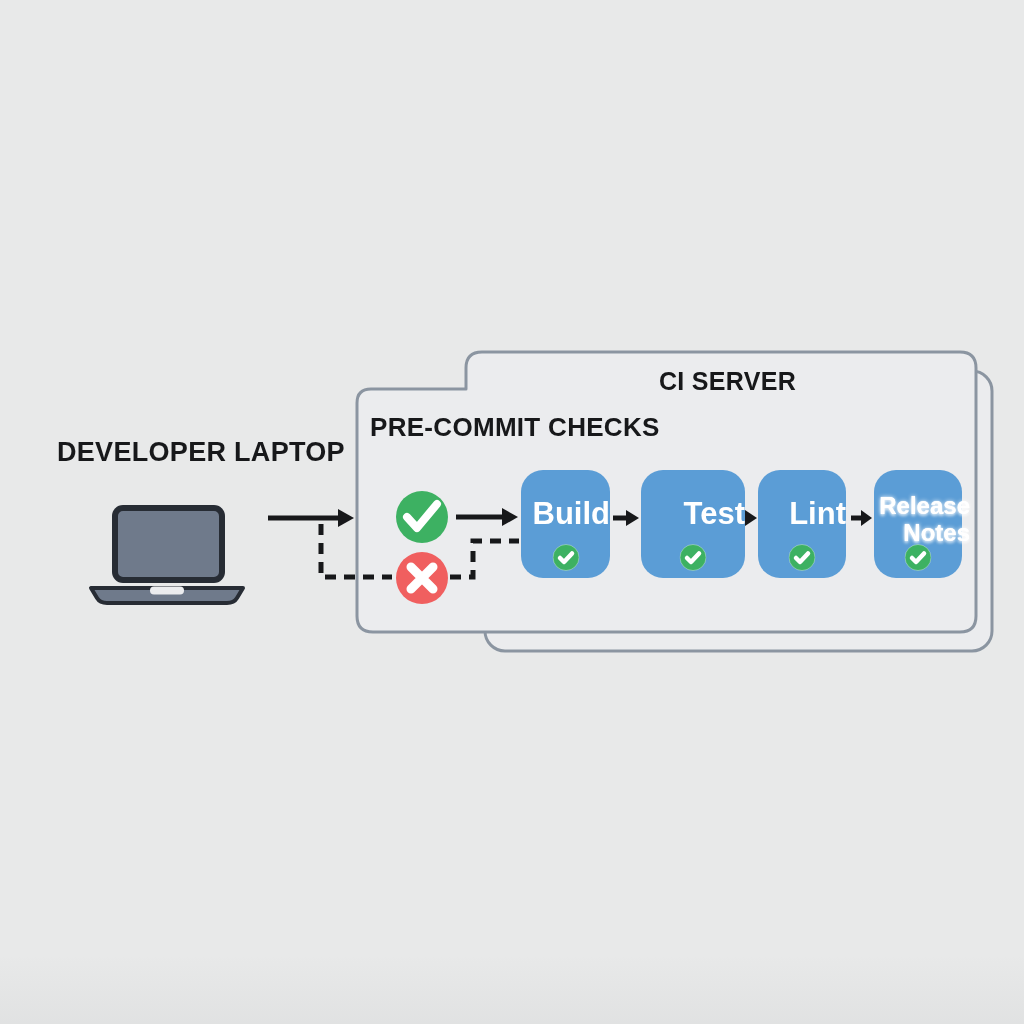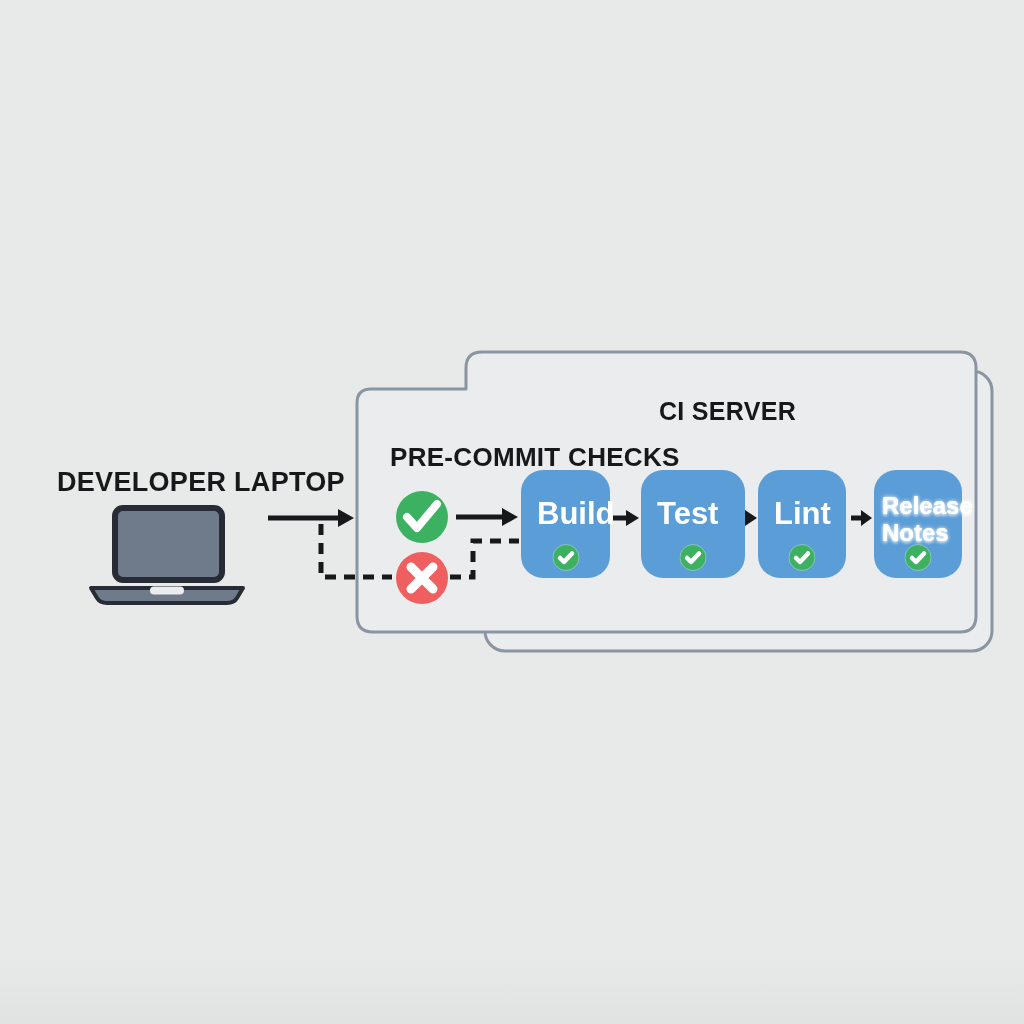--- a/index.html
+++ b/index.html
@@ -21,37 +21,37 @@
   .cls-dash{stroke:var(--line_black,#17181a);stroke-width:5;fill:none;stroke-dasharray:11 8;}
   .cls-head{fill:var(--line_black,#17181a);stroke:none;}
   .cls-green{fill:var(--success_green,#3db162);}
   .cls-red{fill:var(--fail_red,#f05f5f);}
   .cls-white{stroke:#ffffff;fill:none;stroke-linecap:round;stroke-linejoin:round;}
   .cls-laptop{fill:var(--laptop_fill,#6f7a8b);stroke:var(--laptop_outline,#272c34);}
   .cls-notch{fill:var(--panel_fill,#ebecee);stroke:none;}
 
   .title{
     position:absolute;font-weight:700;color:var(--line_black,#17181a);
-    letter-spacing:0.3px;white-space:nowrap;margin-top:30px;
+    letter-spacing:0.3px;white-space:nowrap;
   }
   .t-dev{left:57px;top:437px;font-size:27px;}
-  .t-pre{left:390px;top:412px;font-size:26px;}
+  .t-pre{left:370px;top:412px;font-size:26px;}
   .t-ci{left:659px;top:367px;font-size:25px;}
 
   .stage{
     position:absolute;top:470px;height:108px;border-radius:22px;
     background:var(--stage_blue,#5b9dd6);
   }
   .s-build{left:521px;width:89px;}
   .s-test{left:641px;width:104px;}
   .s-lint{left:758px;width:88px;}
   .s-release{left:874px;width:88px;}
   .stage-label{
-    position:absolute;top:24px;left:0;right:0;text-align:left;
-    color:#ffffff;font-weight:700;font-size:31px;line-height:40px;white-space:nowrap;margin-left:16px;
+    position:absolute;top:24px;left:0;right:0;text-align:right;
+    color:#ffffff;font-weight:700;font-size:31px;line-height:40px;white-space:nowrap;
   }
   .s-release .stage-label{
     top:22px;left:50%;right:auto;width:104px;transform:translateX(-50%);
     font-size:24px;line-height:27px;white-space:normal;
     text-shadow:0 0 1px #fff,0 0 4px rgba(255,255,255,.95),0 2px 3px rgba(255,255,255,.6);
   }
   .mini{
     position:absolute;left:50%;top:74px;transform:translateX(-50%);
     width:27px;height:27px;
   }

